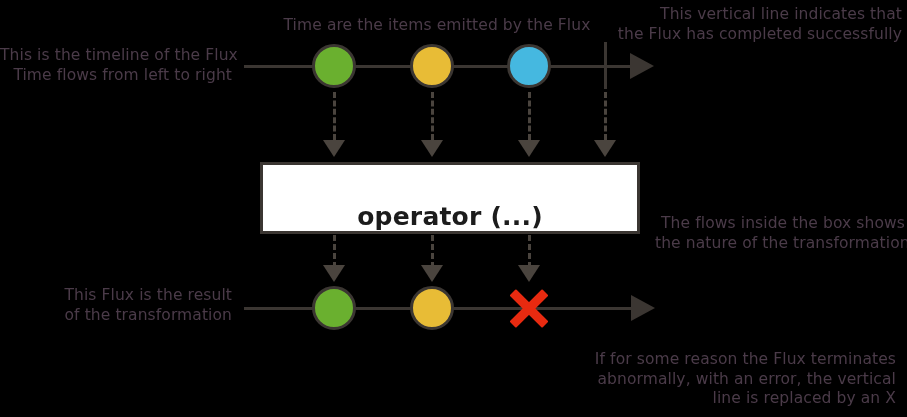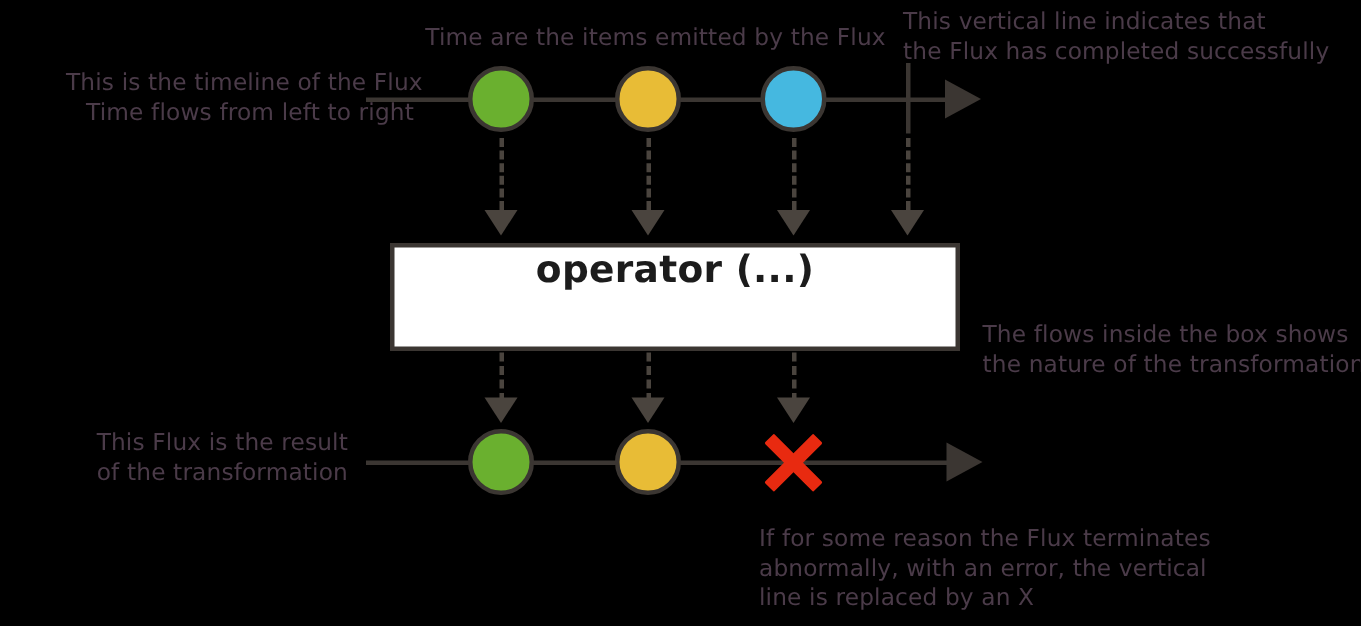--- a/index.html
+++ b/index.html
@@ -19,21 +19,21 @@
   .ann {
     position: absolute;
     color: #4b3b49;
     font-size: 15.5px;
     line-height: 19.5px;
     white-space: pre;
     letter-spacing: 0.1px;
   }
   .ann.right  { text-align: right; }
   .ann.center { text-align: center; }
-  .ann.left   { text-align: left; }
+  .ann.left   { text-align: right; }
 
   
   .tl-line {
     position: absolute;
     height: 3px;
     background: #3b3632;
   }
   .tl-arrow {
     position: absolute;
     width: 0; height: 0;
@@ -91,37 +91,37 @@
     border-top: 17px solid #4a443e;
   }
 
   
   #operator-box {
     position: absolute;
     background: #ffffff;
     border: 3px solid #3b3632;
     box-sizing: border-box;
     display: flex;
-    align-items: flex-start;
+    align-items: flex-end;
     justify-content: center;
   }
   #operator-label {
     color: #1c1c1c;
     font-size: 25px;
     font-weight: bold;
     font-family: "DejaVu Sans", "Liberation Sans", sans-serif;
     letter-spacing: 0.2px;
   }
 </style>
 </head>
 <body>
 
 <div id="stage">
 
-  <div class="ann right" style="left:0px; top:46px; width:232px;margin-left:44px;">This is the timeline of the Flux
+  <div class="ann right" style="left:0px; top:46px; width:232px;">This is the timeline of the Flux
 Time flows from left to right</div>
 
   <div class="ann center" style="left:282px; top:16px; width:310px;">Time are the items emitted by the Flux</div>
 
   <div class="ann left" style="left:602px; top:5px; width:300px;">This vertical line indicates that
 the Flux has completed successfully</div>
 
 
   <div class="ann left" style="left:655px; top:214px; width:250px;">The flows inside the box shows
 the nature of the transformation</div>

